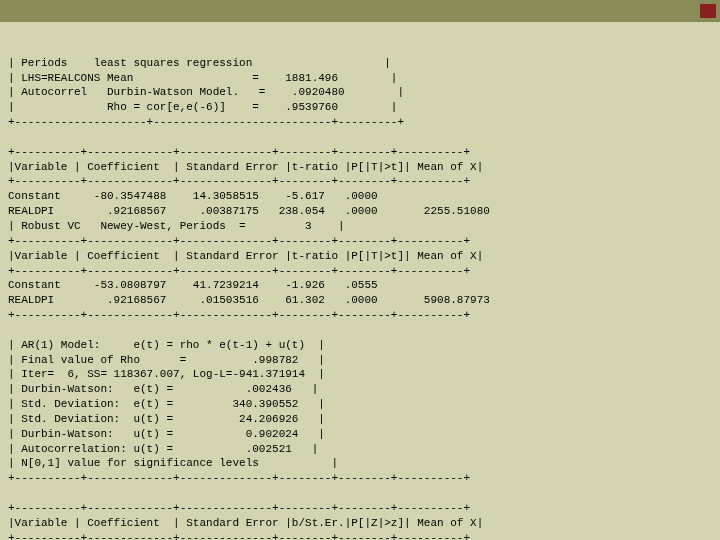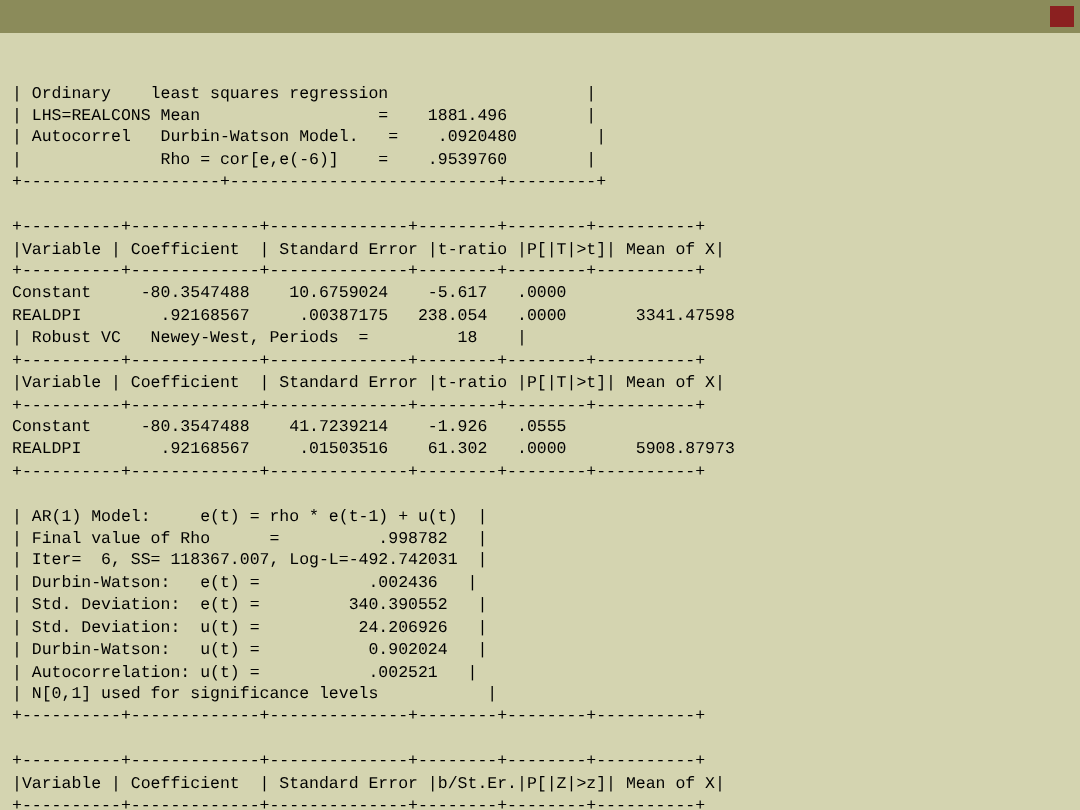--- a/index.html
+++ b/index.html
@@ -39,48 +39,48 @@
     }
   </style>
 </head>
 <body>
 
 <div class="top-bar">
   <span class="close-btn"></span>
 </div>
 
 <div class="content">
-  <div class="content-inner" id="output"><span>| Ordinary    least squares regression                    |</span>
+  <div class="content-inner" id="output"><span>| Periods    least squares regression                    |</span>
 <span>| LHS=REALCONS Mean                  =    1881.496        |</span>
 <span>| Autocorrel   Durbin-Watson Model.   =    .0920480        |</span>
 <span>|              Rho = cor[e,e(-6)]    =    .9539760        |</span>
 <span>+--------------------+---------------------------+---------+</span>
 
 <span>+----------+-------------+--------------+--------+--------+----------+</span>
 <span>|Variable | Coefficient  | Standard Error |t-ratio |P[|T|&gt;t]| Mean of X|</span>
 <span>+----------+-------------+--------------+--------+--------+----------+</span>
-<span>Constant     -80.3547488    10.6759024    -5.617   .0000</span>
-<span>REALDPI        .92168567     .00387175   238.054   .0000       3341.47598</span>
-<span>| Robust VC   Newey-West, Periods  =         18    |</span>
+<span>Constant     -80.3547488    14.3058515    -5.617   .0000</span>
+<span>REALDPI        .92168567     .00387175   238.054   .0000       2255.51080</span>
+<span>| Robust VC   Newey-West, Periods  =         3    |</span>
 <span>+----------+-------------+--------------+--------+--------+----------+</span>
 <span>|Variable | Coefficient  | Standard Error |t-ratio |P[|T|&gt;t]| Mean of X|</span>
 <span>+----------+-------------+--------------+--------+--------+----------+</span>
-<span>Constant     -80.3547488    41.7239214    -1.926   .0555</span>
+<span>Constant     -53.0808797    41.7239214    -1.926   .0555</span>
 <span>REALDPI        .92168567     .01503516    61.302   .0000       5908.87973</span>
 <span>+----------+-------------+--------------+--------+--------+----------+</span>
 
 <span>| AR(1) Model:     e(t) = rho * e(t-1) + u(t)  |</span>
 <span>| Final value of Rho      =          .998782   |</span>
-<span>| Iter=  6, SS= 118367.007, Log-L=-492.742031  |</span>
+<span>| Iter=  6, SS= 118367.007, Log-L=-941.371914  |</span>
 <span>| Durbin-Watson:   e(t) =           .002436   |</span>
 <span>| Std. Deviation:  e(t) =         340.390552   |</span>
 <span>| Std. Deviation:  u(t) =          24.206926   |</span>
 <span>| Durbin-Watson:   u(t) =           0.902024   |</span>
 <span>| Autocorrelation: u(t) =           .002521   |</span>
-<span>| N[0,1] used for significance levels           |</span>
+<span>| N[0,1] value for significance levels           |</span>
 <span>+----------+-------------+--------------+--------+--------+----------+</span>
 
 <span>+----------+-------------+--------------+--------+--------+----------+</span>
 <span>|Variable | Coefficient  | Standard Error |b/St.Er.|P[|Z|&gt;z]| Mean of X|</span>
 <span>+----------+-------------+--------------+--------+--------+----------+</span>
 
 
 </div>
 </div>
 

